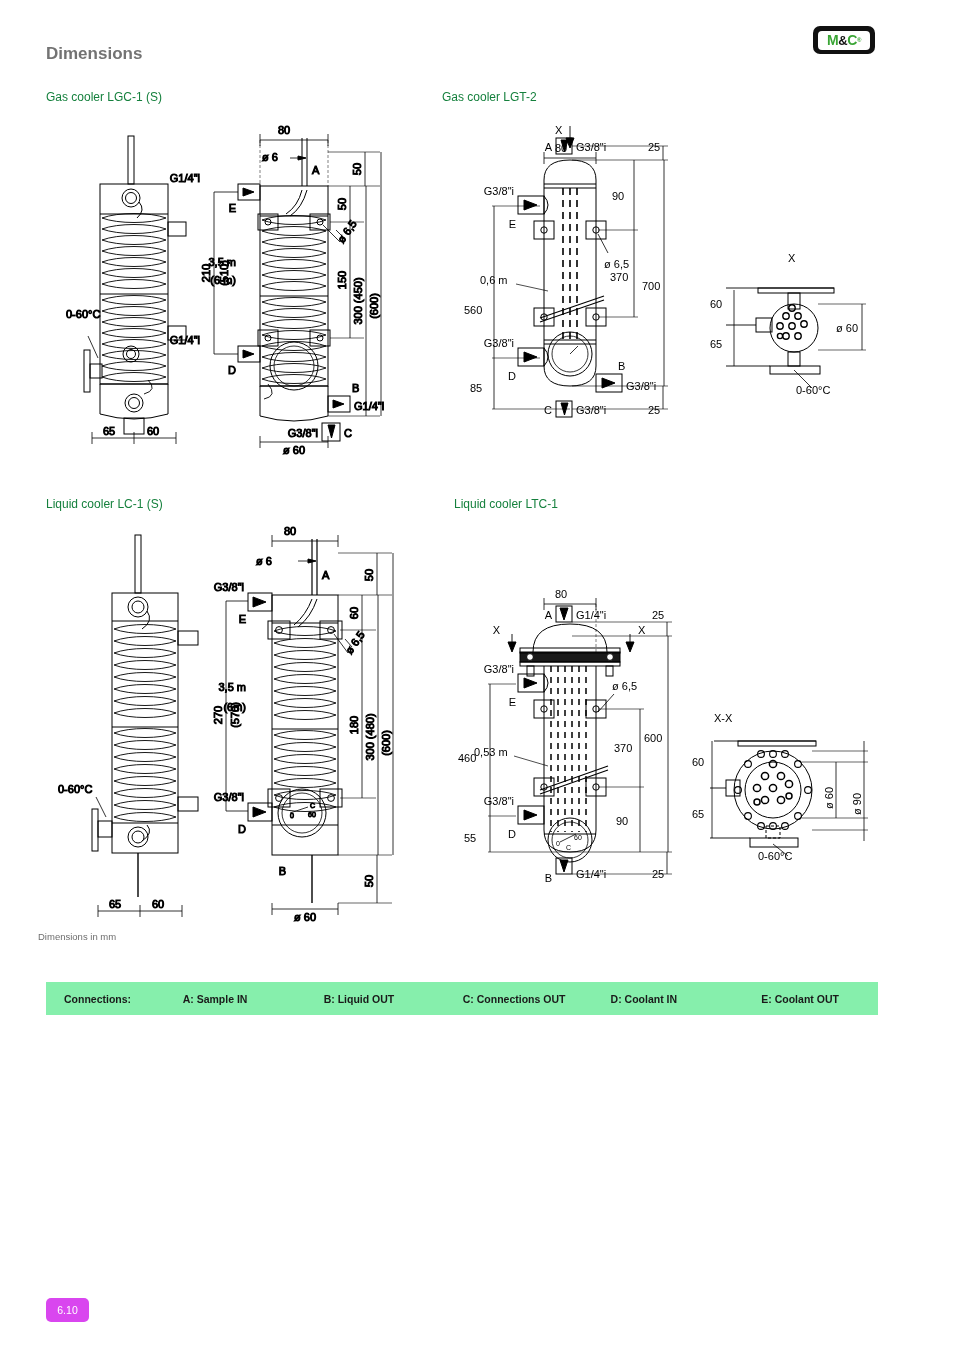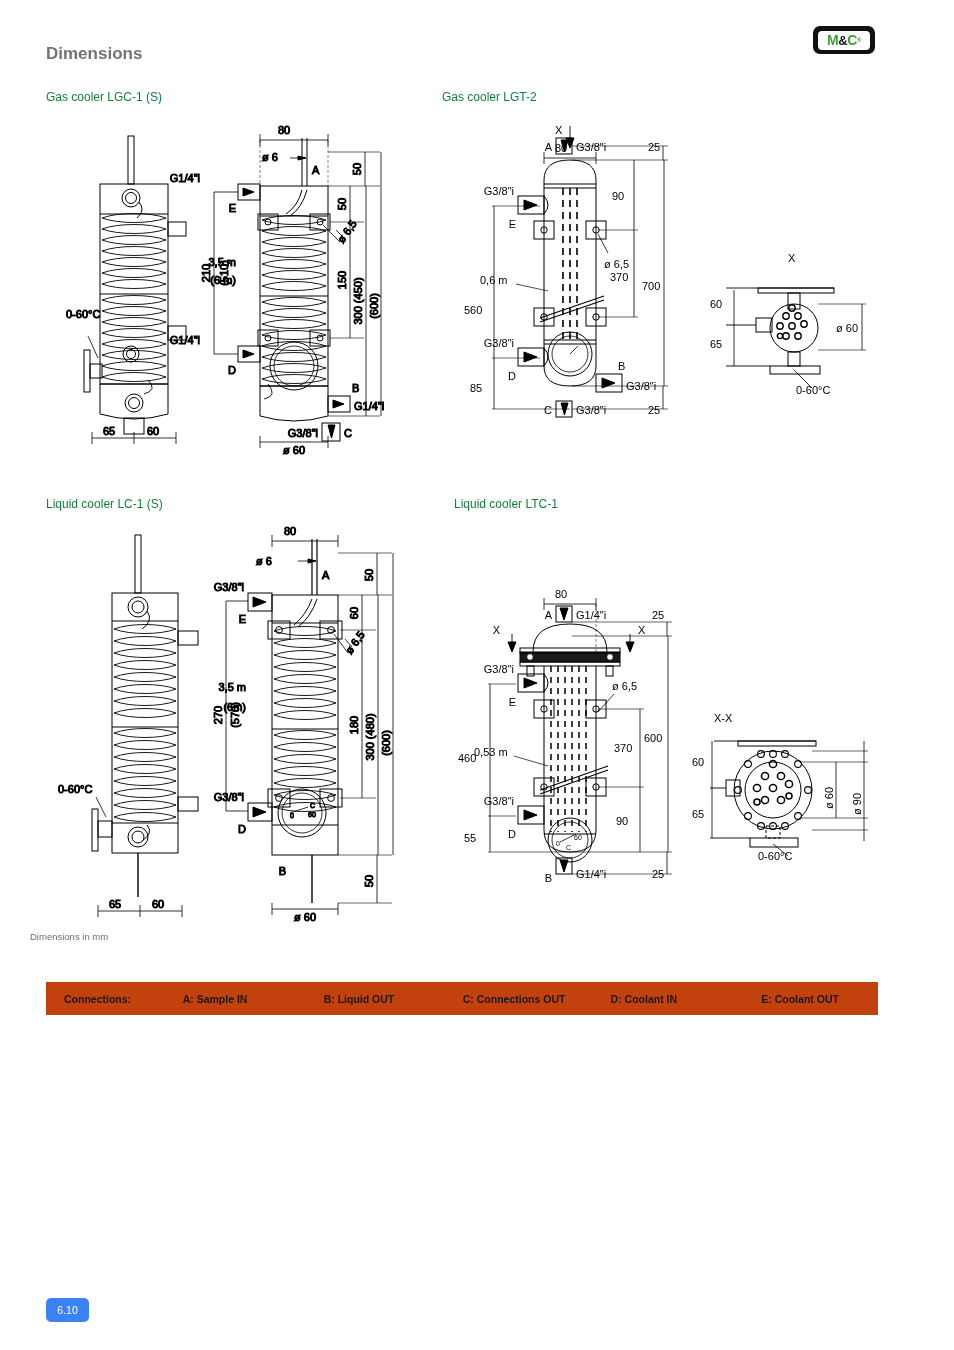--- a/index.html
+++ b/index.html
@@ -51,49 +51,49 @@
     position: absolute;
     font-size: 12px; font-weight: normal; color: #15803d;
   }
   .h2.lgc { left: 46px; top: 90px; }
   .h2.lgt { left: 442px; top: 90px; }
   .h2.lc  { left: 46px; top: 497px; }
   .h2.ltc { left: 454px; top: 497px; }
 
   .note-dims {
     position: absolute;
-    left: 30px; top: 931px;
+    left: 38px; top: 931px;
     font-size: 9.5px; color: #6e6e6e;
   }
 
   
   .conn-bar {
     position: absolute;
     left: 46px; top: 982px;
     width: 832px; height: 33px;
-    background: #c2410c;
+    background: #86efac;
     display: flex; align-items: center;
   }
   .conn-cell {
     font-size: 10.5px; font-weight: bold; color: #1a1a1a;
     white-space: nowrap;
   }
   .conn-cell.c0 { margin-left: 18px; width: 122px; }
   .conn-cell.c1 { width: 145px; }
   .conn-cell.c2 { width: 143px; }
   .conn-cell.c3 { width: 152px; }
   .conn-cell.c4 { width: 155px; }
   .conn-cell.c5 { width: 120px; }
 
   
   .pg-badge {
     position: absolute;
     left: 46px; top: 1298px;
     width: 43px; height: 24px;
-    background: #3b82f6;
+    background: #d946ef;
     border-radius: 5px;
     color: #ffffff; font-size: 10.5px;
     display: flex; align-items: center; justify-content: center;
   }
   .foot-left {
     position: absolute;
     left: 143px; top: 1297px;
     font-size: 9.6px; color: #808285; line-height: 1.55;
   }
   .foot-right {

